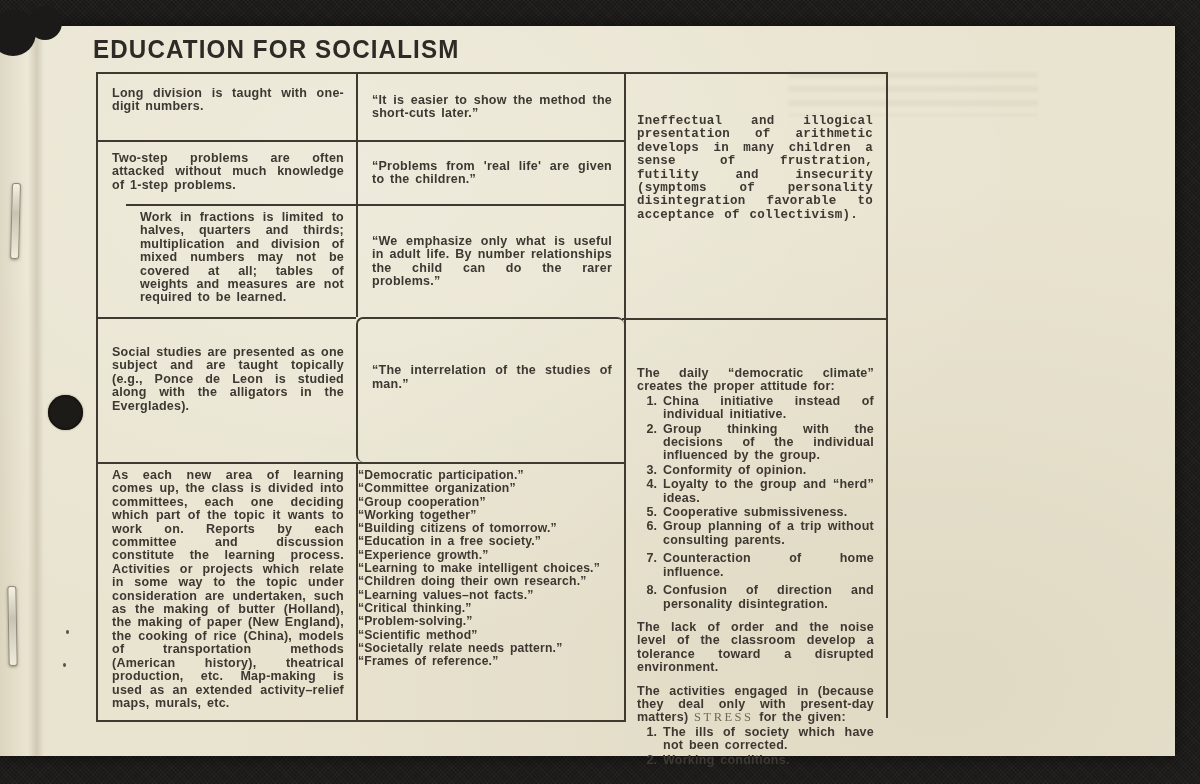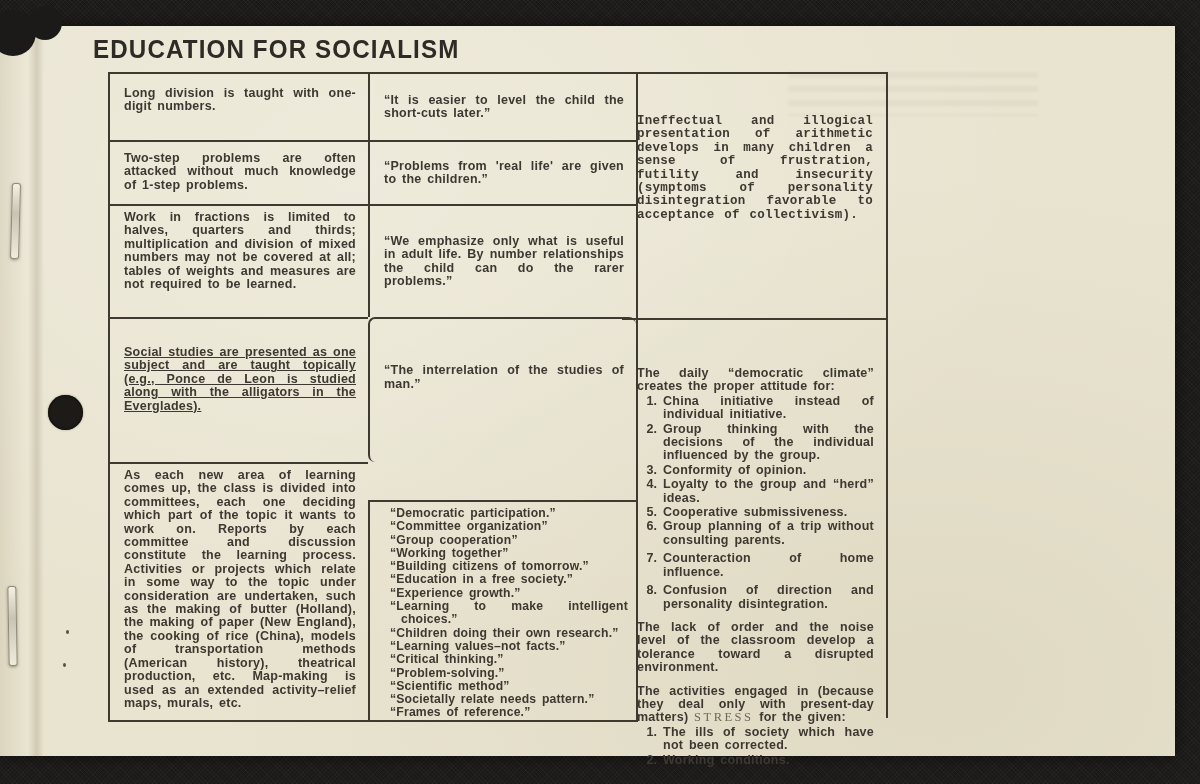--- a/index.html
+++ b/index.html
@@ -32,35 +32,35 @@
     position:absolute;left:93px;top:8px;margin:0;
     font-size:26px;font-weight:bold;letter-spacing:1.2px;color:#2e2b26;
     transform:scaleX(.93);transform-origin:left center;white-space:nowrap;
   }
 
   
   .paper p{margin:0;font-size:12.5px;font-weight:bold;line-height:13.4px;
     letter-spacing:.25px;word-spacing:2px;text-align:justify;color:#3d3831;}
 
   .main-table{
-    position:absolute;left:108px;top:46px;width:530px;height:650px;
+    position:absolute;left:96px;top:46px;width:530px;height:650px;
     border:2px solid #3f3a30;box-sizing:border-box;
     display:grid;grid-template-columns:258px 1fr;
     grid-template-rows:66px 64px 113px 145px 1fr;
   }
   .cell{box-sizing:border-box;padding:10px 12px 0 14px;overflow:hidden;}
   .cell.mid{border-left:2px solid #3f3a30;display:flex;align-items:center;padding-top:0;}
   .cell.bt{border-top:2px solid #3f3a30;}
   .cell.pl-r0{padding-top:13px;}
   .cell.pl-r1{padding-top:10px;}
-  .cell.pl-r2{padding-top:5px;}
-  .cell.pl-r3{padding-top:27px;text-decoration:underline;}
+  .cell.pl-r2{padding-top:5px;margin-left:28px;}
+  .cell.pl-r3{padding-top:27px;}
   .cell.pl-r4{padding-top:5px;}
   .cell.md-r3{padding-bottom:26px;border-radius:7px;}
-  .cell.quotes{display:block;padding-top:5px;padding-left:20px;padding-right:8px;margin-top:38px;}
+  .cell.quotes{display:block;padding-top:5px;padding-left:0;padding-right:8px;}
   .q{font-size:12.2px;font-weight:bold;line-height:13.3px;letter-spacing:.2px;word-spacing:2px;
      padding-left:11px;text-indent:-11px;text-align:justify;color:#3d3831;}
 
   .right-col{
     position:absolute;left:622px;top:46px;width:266px;height:646px;
     border-top:2px solid #3f3a30;border-right:2px solid #3f3a30;box-sizing:border-box;
   }
   .sec1{box-sizing:border-box;height:246px;border-bottom:2px solid #3f3a30;
     padding:41px 13px 0 15px;font-family:Liberation Mono, monospace;}
   .sec2{box-sizing:border-box;padding:7px 12px 0 15px;margin-top:40px;}
@@ -97,21 +97,21 @@
     <div class="smudge"></div>
 
     <h1 class="title">EDUCATION FOR SOCIALISM</h1>
 
     <div class="main-table">
 
       <div class="cell left pl-r0">
         <p>Long division is taught with one-digit numbers.</p>
       </div>
       <div class="cell mid">
-        <p>“It is easier to level the child the short-cuts later.”</p>
+        <p>“It is easier to show the method the short-cuts later.”</p>
       </div>
 
       <div class="cell left bt pl-r1">
         <p>Two-step problems are often attacked without much knowledge of 1-step problems.</p>
       </div>
       <div class="cell mid bt">
         <p>“Problems from 'real life' are given to the children.”</p>
       </div>
 
       <div class="cell left bt pl-r2">

